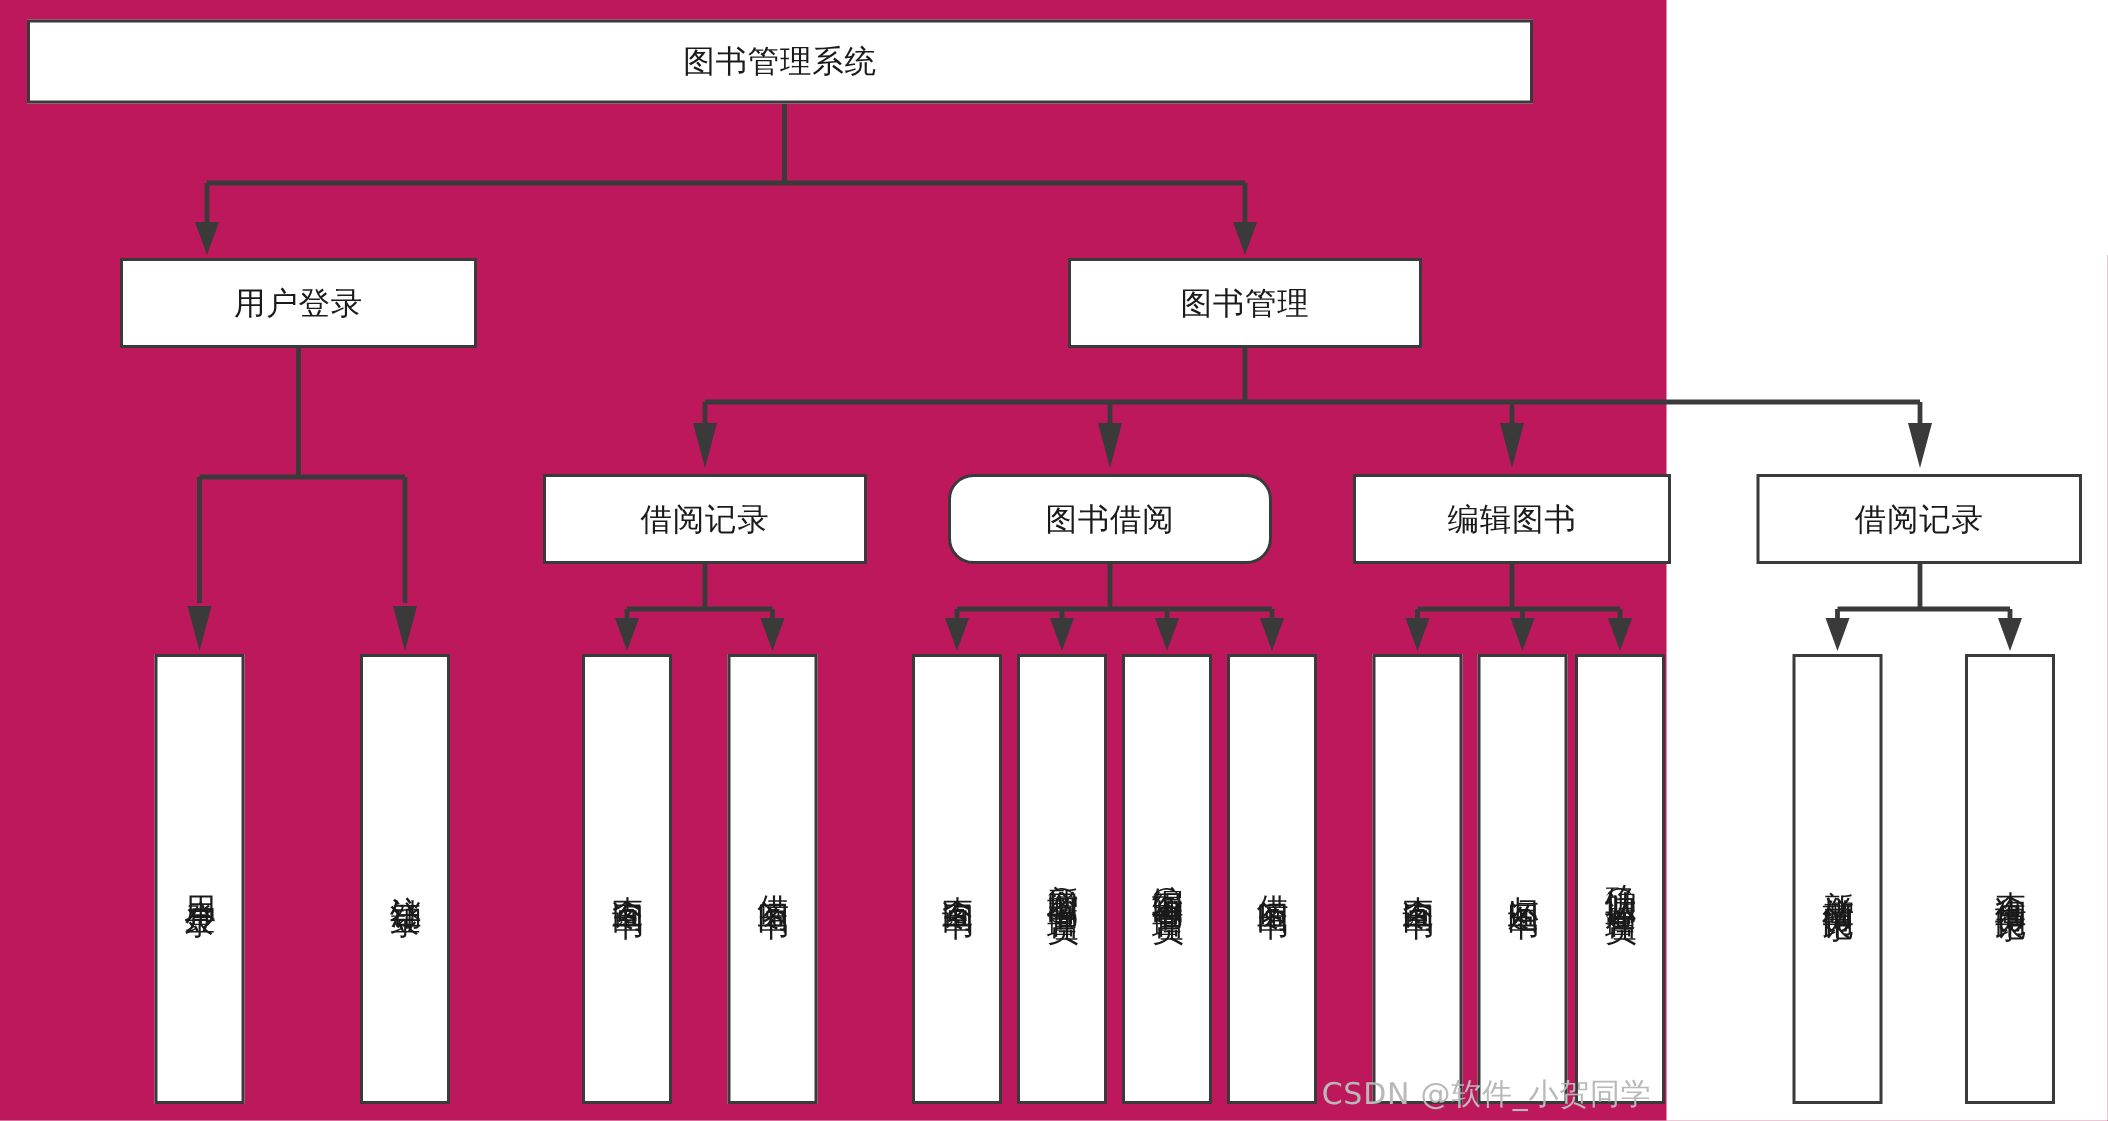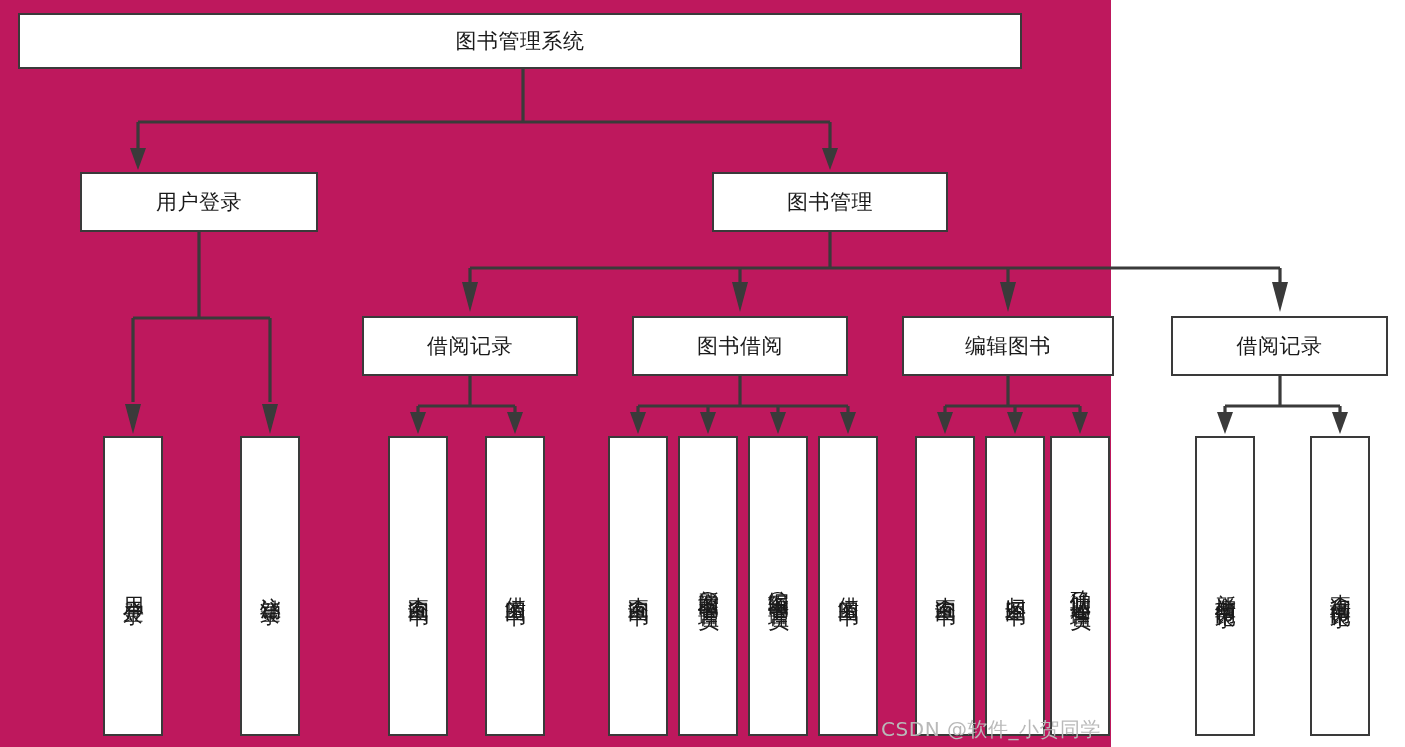--- a/index.html
+++ b/index.html
@@ -157,21 +157,21 @@
   <div class="node horiz" style="left:80px; top:172px; width:238px; height:60px;">
     <span class="htext">用户登录</span>
   </div>
   <div class="node horiz" style="left:712px; top:172px; width:236px; height:60px;justify-content:center;">
     <span class="htext">图书管理</span>
   </div>
 
   <div class="node horiz" style="left:362px; top:316px; width:216px; height:60px;">
     <span class="htext">借阅记录</span>
   </div>
-  <div class="node horiz" style="left:632px; top:316px; width:216px; height:60px;">
+  <div class="node horiz" style="left:632px; top:316px; width:216px; height:60px;border-radius:17px;">
     <span class="htext">图书借阅</span>
   </div>
   <div class="node horiz" style="left:902px; top:316px; width:212px; height:60px;">
     <span class="htext">编辑图书</span>
   </div>
   <div class="node horiz" style="left:1171px; top:316px; width:217px; height:60px;text-align:center;">
     <span class="htext">借阅记录</span>
   </div>
 
   <div class="node vert" style="left:103px; top:436px; width:60px; height:300px;">

